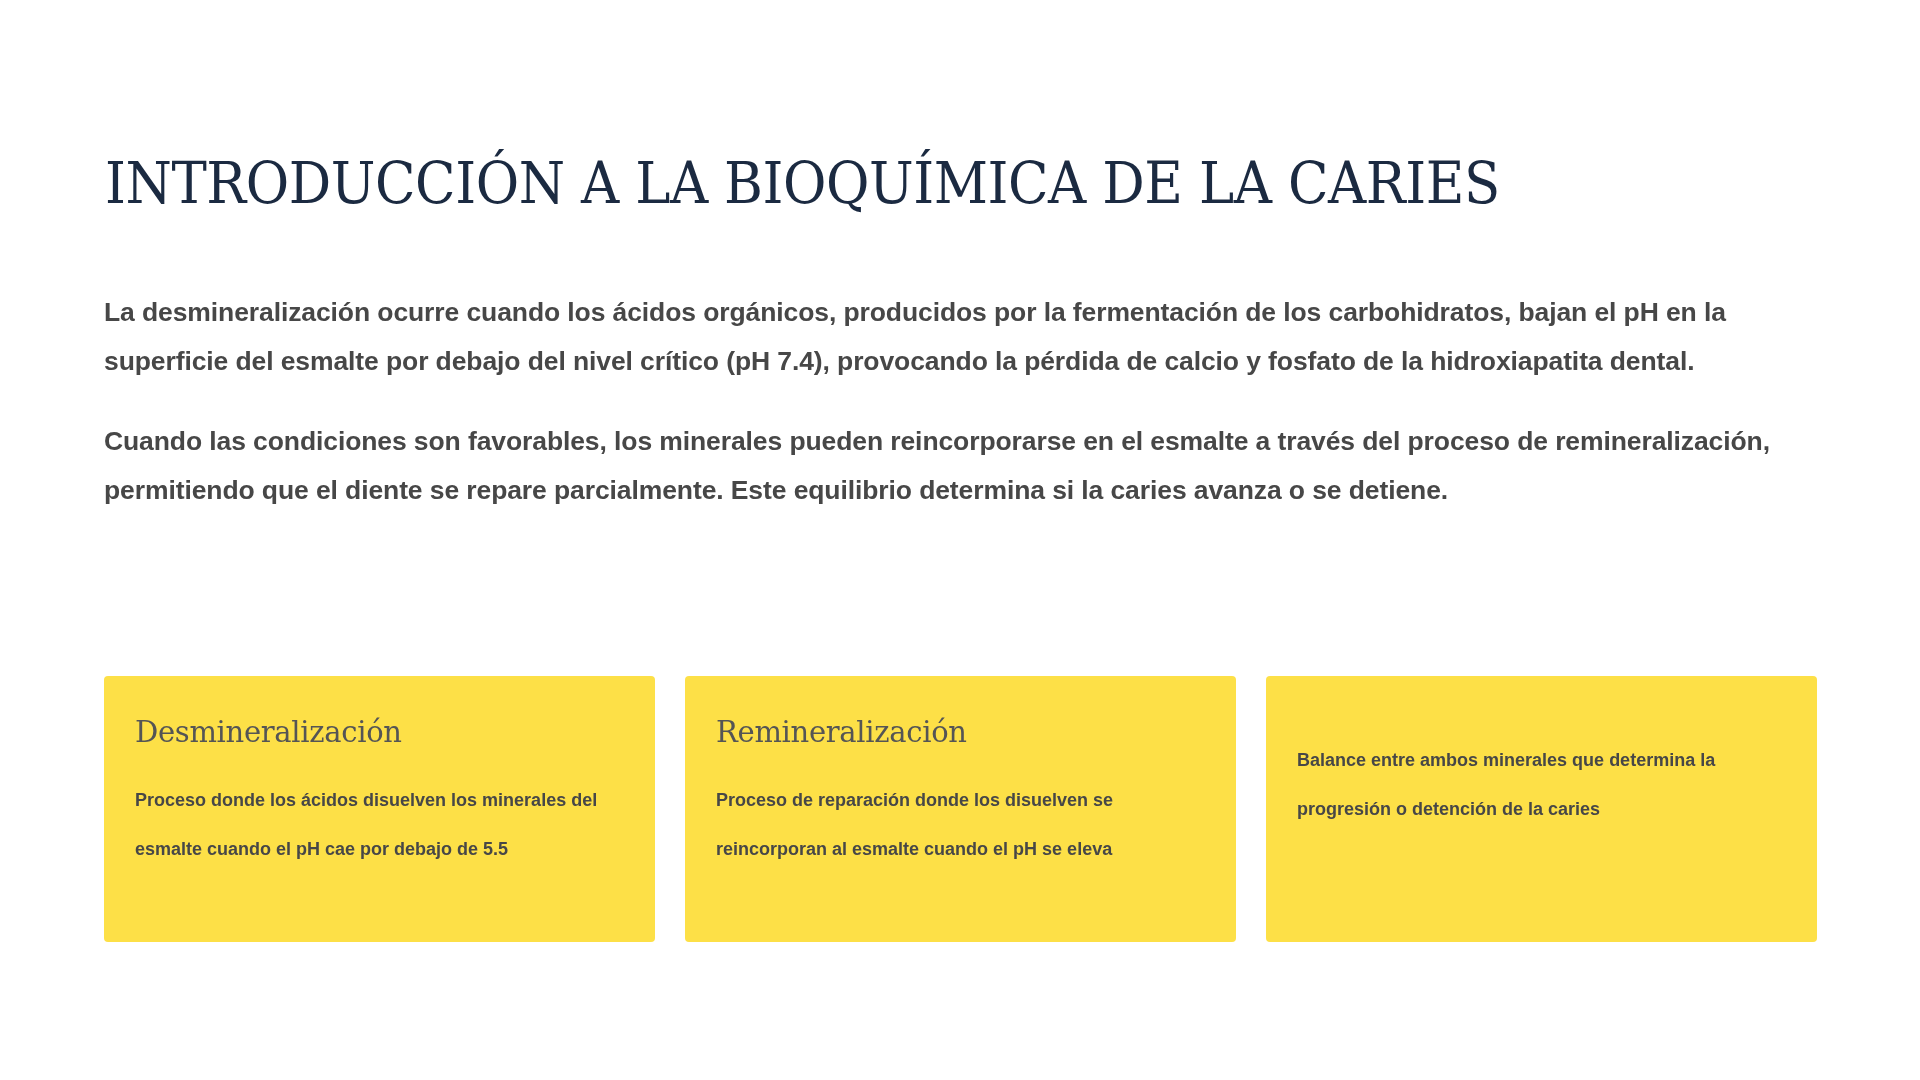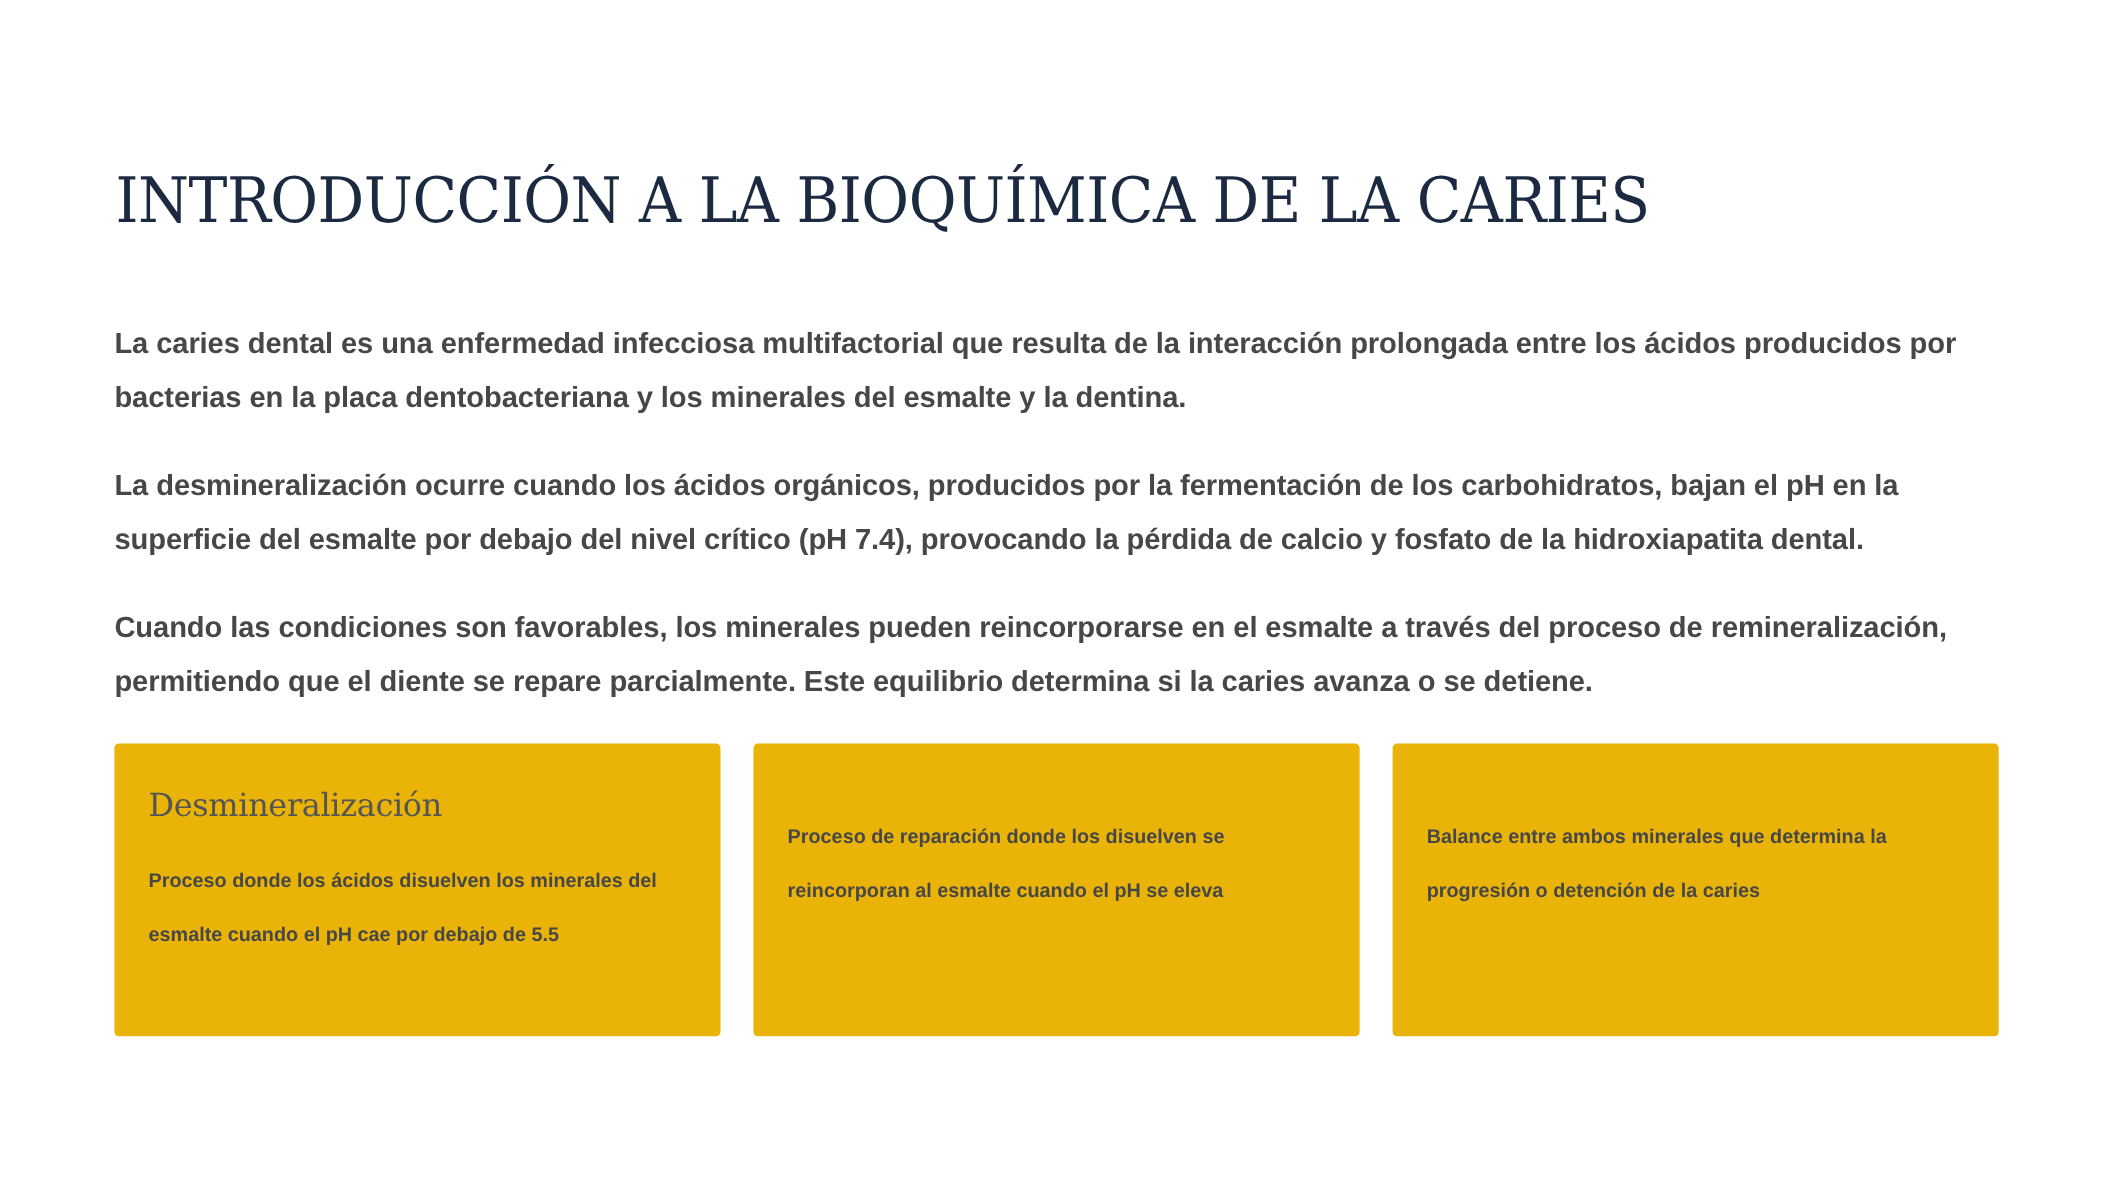--- a/index.html
+++ b/index.html
@@ -35,21 +35,21 @@
       line-height: 49px;
       color: #474747;
       letter-spacing: -0.1px;
     }
     .cards {
       position: absolute; left: 0; top: 676px;
       display: flex; gap: 30px;
     }
     .card {
       width: 551px; height: 266px;
-      background: #eab308;
+      background: #fde047;
       border-radius: 4px;
       box-sizing: border-box;
       padding: 36px 30px 0 31px;
     }
     .card-title {
       margin: 0;
       font-family: "DejaVu Serif", "Liberation Serif", serif;
       font-weight: normal;
       font-size: 29px;
       line-height: 40px;
@@ -65,30 +65,30 @@
       color: #474747;
     }
   </style>
 </head>
 <body>
 
 <div class="slide">
   <h1 class="title">INTRODUCCIÓN A LA BIOQUÍMICA DE LA CARIES</h1>
 
   <div class="body">
-    <p class="para">La caries dental es una enfermedad infecciosa multifactorial que resulta de la interacción prolongada entre los ácidos producidos por bacterias en la placa dentobacteriana y los minerales del esmalte y la dentina.</p>
     <p class="para">La desmineralización ocurre cuando los ácidos orgánicos, producidos por la fermentación de los carbohidratos, bajan el pH en la superficie del esmalte por debajo del nivel crítico (pH 7.4), provocando la pérdida de calcio y fosfato de la hidroxiapatita dental.</p>
     <p class="para">Cuando las condiciones son favorables, los minerales pueden reincorporarse en el esmalte a través del proceso de remineralización, permitiendo que el diente se repare parcialmente. Este equilibrio determina si la caries avanza o se detiene.</p>
   </div>
 
   <div class="cards">
     <div class="card">
       <h3 class="card-title">Desmineralización</h3>
       <p class="card-text">Proceso donde los ácidos disuelven los minerales del esmalte cuando el pH cae por debajo de 5.5</p>
     </div>
     <div class="card">
+      <h3 class="card-title">Remineralización</h3>
       <p class="card-text">Proceso de reparación donde los disuelven se reincorporan al esmalte cuando el pH se eleva</p>
     </div>
     <div class="card">
       <p class="card-text">Balance entre ambos minerales que determina la progresión o detención de la caries</p>
     </div>
   </div>
 </div>
 
 </body></html>

